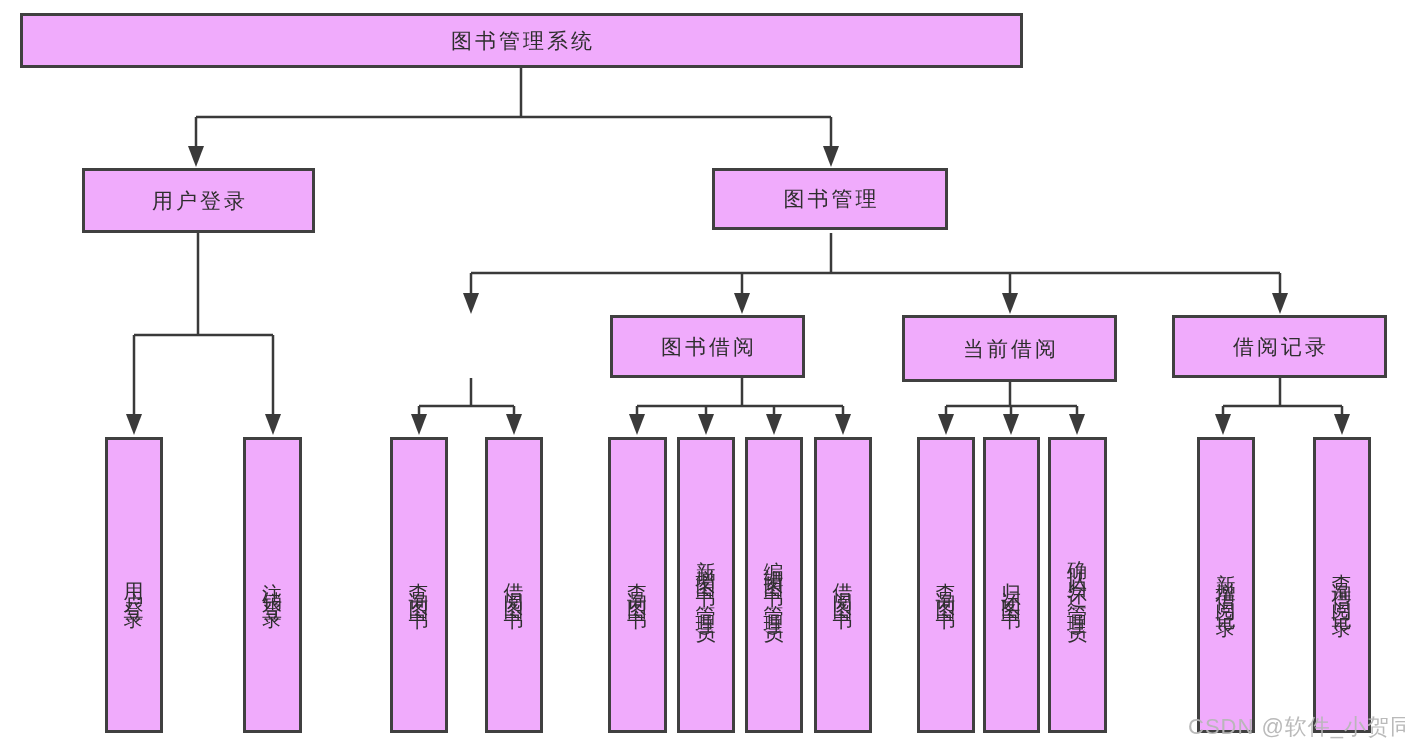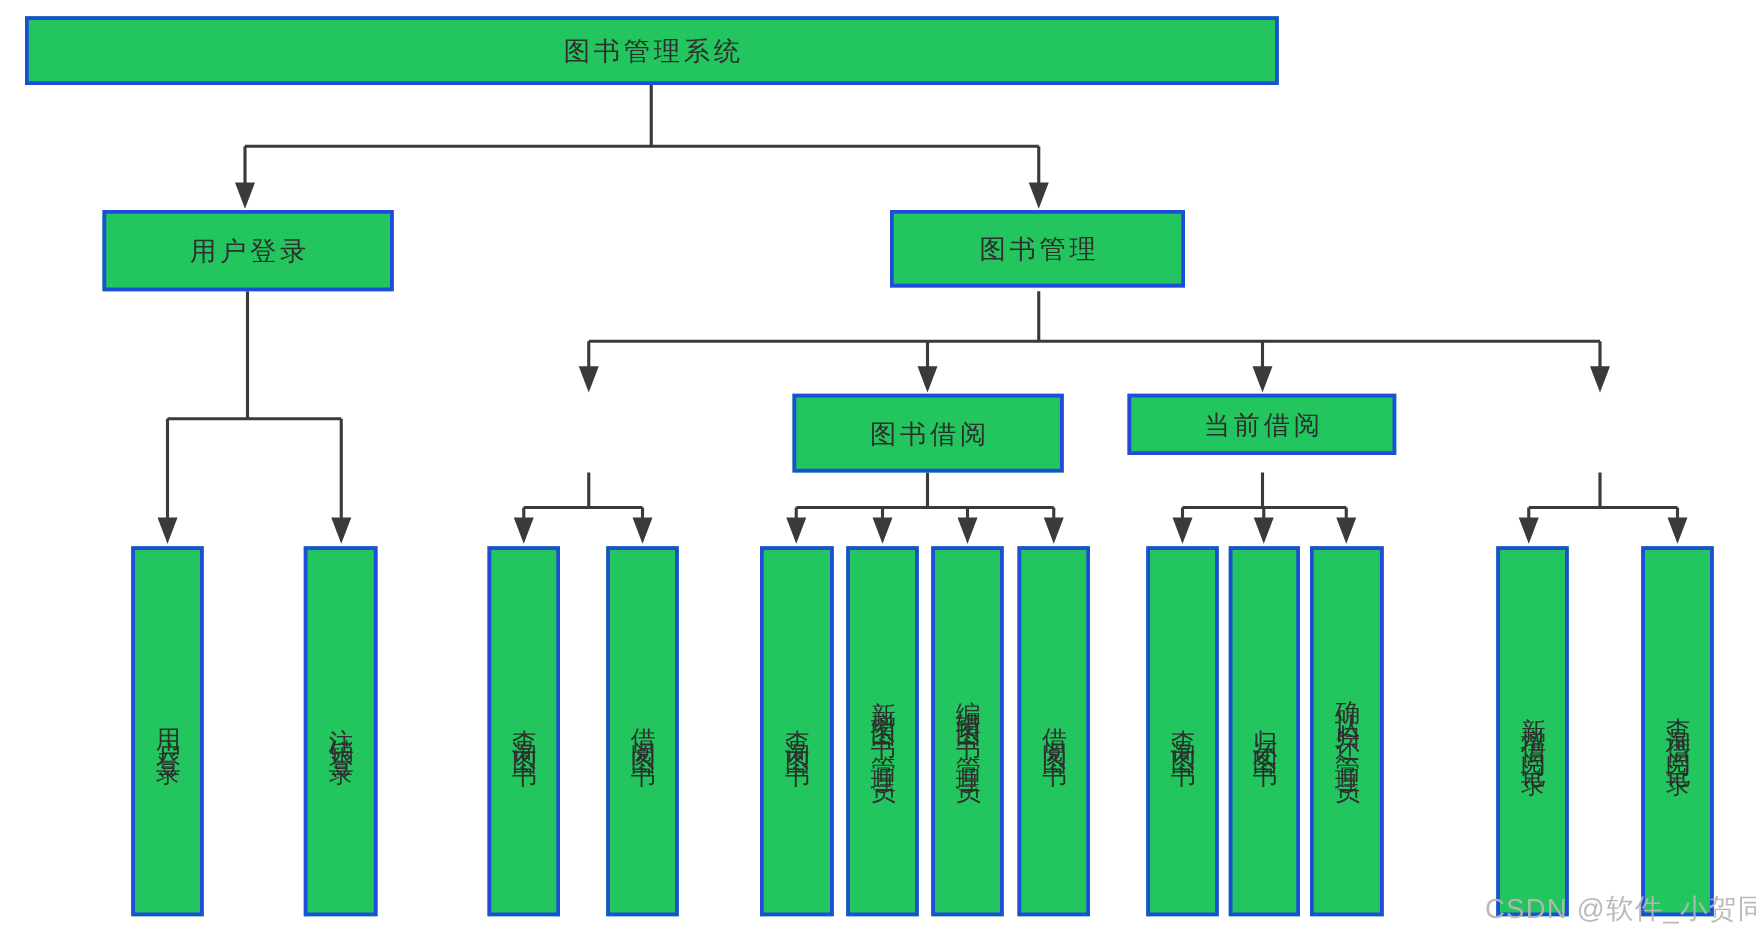--- a/index.html
+++ b/index.html
@@ -12,22 +12,22 @@
     overflow: hidden;
   }
   .connectors {
     position: absolute;
     left: 0; top: 0;
     width: 1405px; height: 747px;
   }
   .node {
     position: absolute;
     box-sizing: border-box;
-    background: #22c55e;
-    border: 3px solid #1d4ed8;
+    background: #f0abfc;
+    border: 3px solid #404040;
     display: flex;
     align-items: center;
     justify-content: center;
     color: #2e2e2e;
   }
   .node.h span {
     font-size: 21px;
     letter-spacing: 3px;
     text-indent: 3px;
     white-space: nowrap;
@@ -125,25 +125,28 @@
     <span>图书管理系统</span>
   </div>
 
   <div class="node h" style="left:82px;top:168px;width:233px;height:65px">
     <span>用户登录</span>
   </div>
   <div class="node h" style="left:712px;top:168px;width:236px;height:62px">
     <span>图书管理</span>
   </div>
 
-  <div class="node h" style="left:634px;top:315px;width:217px;height:63px">
+  <div class="node h" style="left:610px;top:315px;width:195px;height:63px">
     <span>图书借阅</span>
   </div>
-  <div class="node h" style="left:902px;top:315px;width:215px;height:49px">
+  <div class="node h" style="left:902px;top:315px;width:215px;height:67px">
     <span>当前借阅</span>
+  </div>
+  <div class="node h" style="left:1172px;top:315px;width:215px;height:63px">
+    <span>借阅记录</span>
   </div>
 
   <div class="node v" style="left:105px;top:437px;width:58px;height:296px">
     <span>用户登录</span>
   </div>
   <div class="node v" style="left:243px;top:437px;width:59px;height:296px">
     <span>注销登录</span>
   </div>
 
   <div class="node v" style="left:390px;top:437px;width:58px;height:296px">

